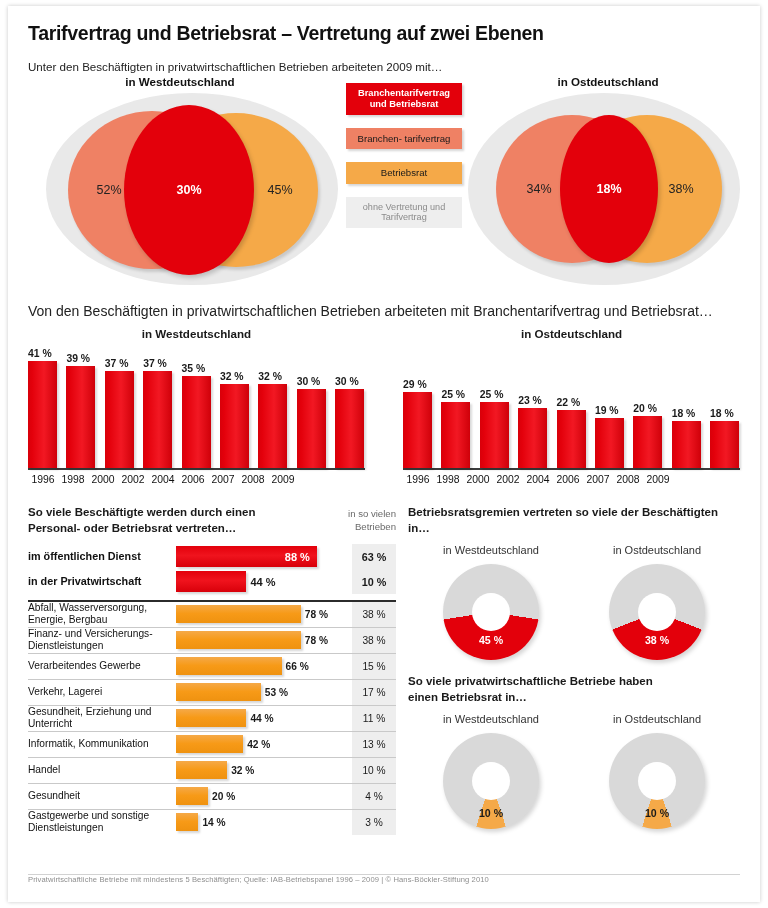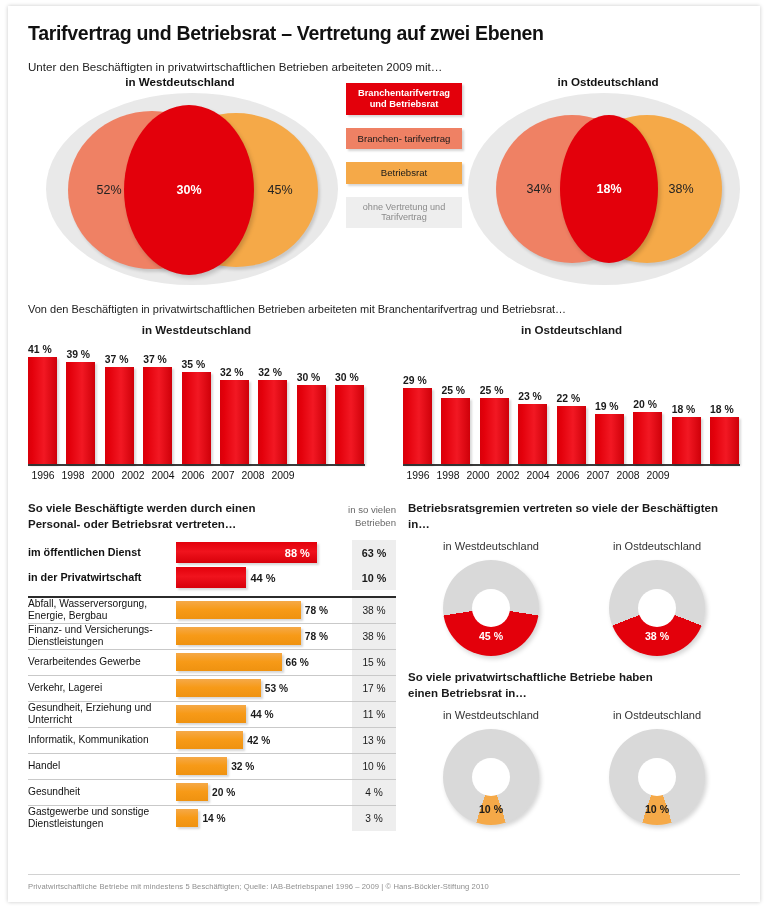--- a/index.html
+++ b/index.html
@@ -72,21 +72,21 @@
     display: block; text-align: center; font-size: 9.6px; line-height: 1.18;
     padding: 5px 4px; margin-bottom: 13px;
     box-shadow: 1.5px 2px 2px rgba(0,0,0,.16);
   }
   .lg-red  { background: #e3000b; color: #fff; font-weight: bold; font-size: 9.3px; }
   .lg-salm { background: #ef8164; color: #1a1a1a; }
   .lg-orng { background: #f5a948; color: #1a1a1a; }
   .lg-gray { background: #eeeeee; color: #8b8b8b; box-shadow: none; font-size: 9.1px; }
 
   
-  .band-sub { font-size: 11px; color: #222; margin-top: 8px; }
+  .band-sub { font-size: 14px; color: #222; margin-top: 8px; }
   .bars-wrap { position: relative; height: 172px; }
   .bars-head { font-size: 11.6px; font-weight: bold; text-align: center; margin-top: 6px; }
   .bars {
     display: flex; align-items: flex-end; justify-content: space-between;
     height: 124px; margin-top: 4px;
   }
   .bcol { width: 30px; display: flex; flex-direction: column;
           align-items: flex-start; justify-content: flex-end; height: 100%; }
   .bval { font-size: 10.4px; font-weight: bold; margin-bottom: 2px; white-space: nowrap; }
   .bbar {
@@ -151,21 +151,21 @@
     width: 38px; height: 38px; border-radius: 50%; background: #fff;
   }
   .donut .dval {
     position: absolute; left: 0; width: 100%; text-align: center;
     font-size: 10.6px; font-weight: bold;
   }
 
   
   .foot-line { height: 1px; background: #d2d2d2; }
   .foot {
-    font-size: 7.6px; color: #8e8e8e; margin-top: 7px; letter-spacing: .1px;
+    font-size: 7.6px; color: #8e8e8e; letter-spacing: .1px;
   }
 </style>
 </head>
 <body>
 
 <div class="page">
   <div class="inner">
 
     <div class="title">Tarifvertrag und Betriebsrat – Vertretung auf zwei Ebenen</div>
     <div class="subtitle">Unter den Beschäftigten in privatwirtschaftlichen Betrieben arbeiteten 2009 mit…</div>

